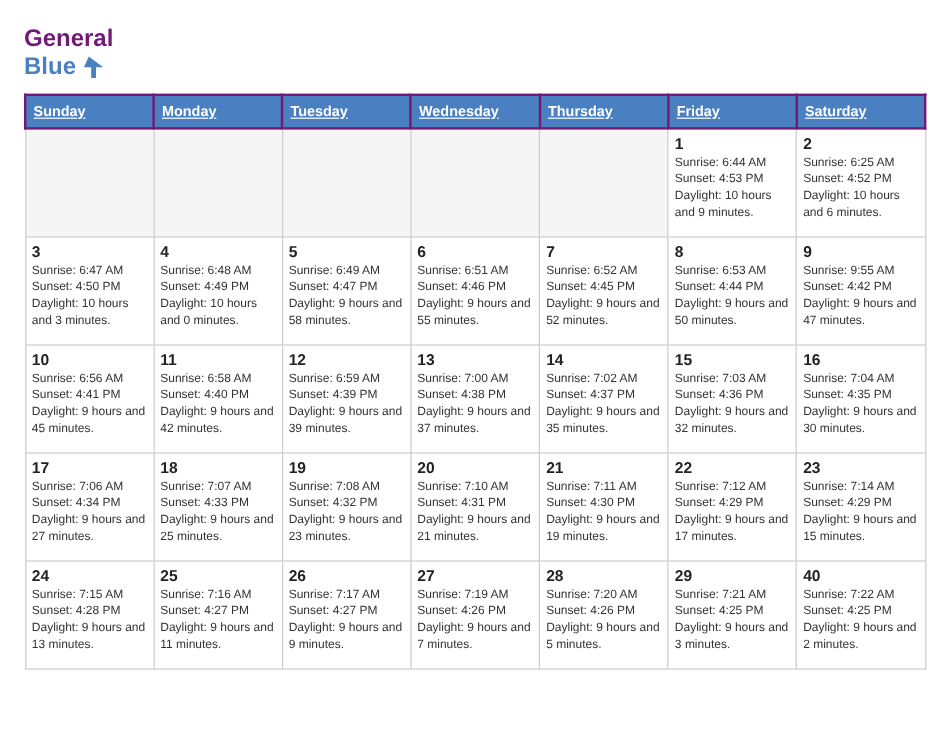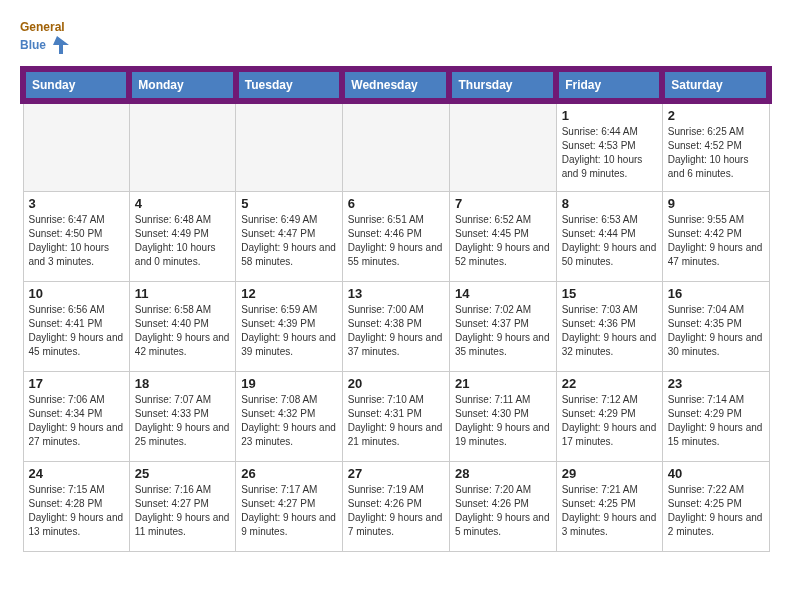--- a/index.html
+++ b/index.html
@@ -37,21 +37,22 @@
       width: 100%;
       border-collapse: collapse;
       font-size: 11px;
     }
     .calendar th {
       background: #4a7fc1;
       color: #fff;
       text-align: left;
       padding: 6px 6px;
       font-size: 12px;
-      border: 6px solid #701a75;
+      border: 2px solid #701a75;
+      text-decoration: underline;
     }
     .calendar td {
       border: 1px solid #ccc;
       vertical-align: top;
       padding: 4px 5px;
       width: 108px;
       min-height: 80px;
       background: #fff;
     }
     .calendar td.empty {
@@ -72,23 +73,23 @@
     tr.week-row td {
       height: 90px;
     }
   </style>
 </head>
 <body>
 
 <div class="header">
   <div class="logo">
   <div style="display:flex;flex-direction:column;align-items:flex-start;line-height:1.2">
-    <span style="font-size:12px;font-weight:bold;color:#a16207;">General</span>
+    <span style="font-size:20px;font-weight:bold;color:#701a75;">General</span>
     <div style="display:flex;align-items:center;gap:3px">
-      <span style="font-size:12px;font-weight:bold;color:#4a7fc1;">Blue</span>
+      <span style="font-size:20px;font-weight:bold;color:#4a7fc1;">Blue</span>
       <svg width="22" height="22" viewBox="0 0 22 22">
         <polygon points="8,2 20,11 14,11 14,20 10,20 10,11 4,11" fill="#4a7fc1"></polygon>
       </svg>
     </div>
   </div>
 </div>
   <div class="title-block">
     <div class="month-title"></div>
     <div class="subtitle"></div>
   </div>

